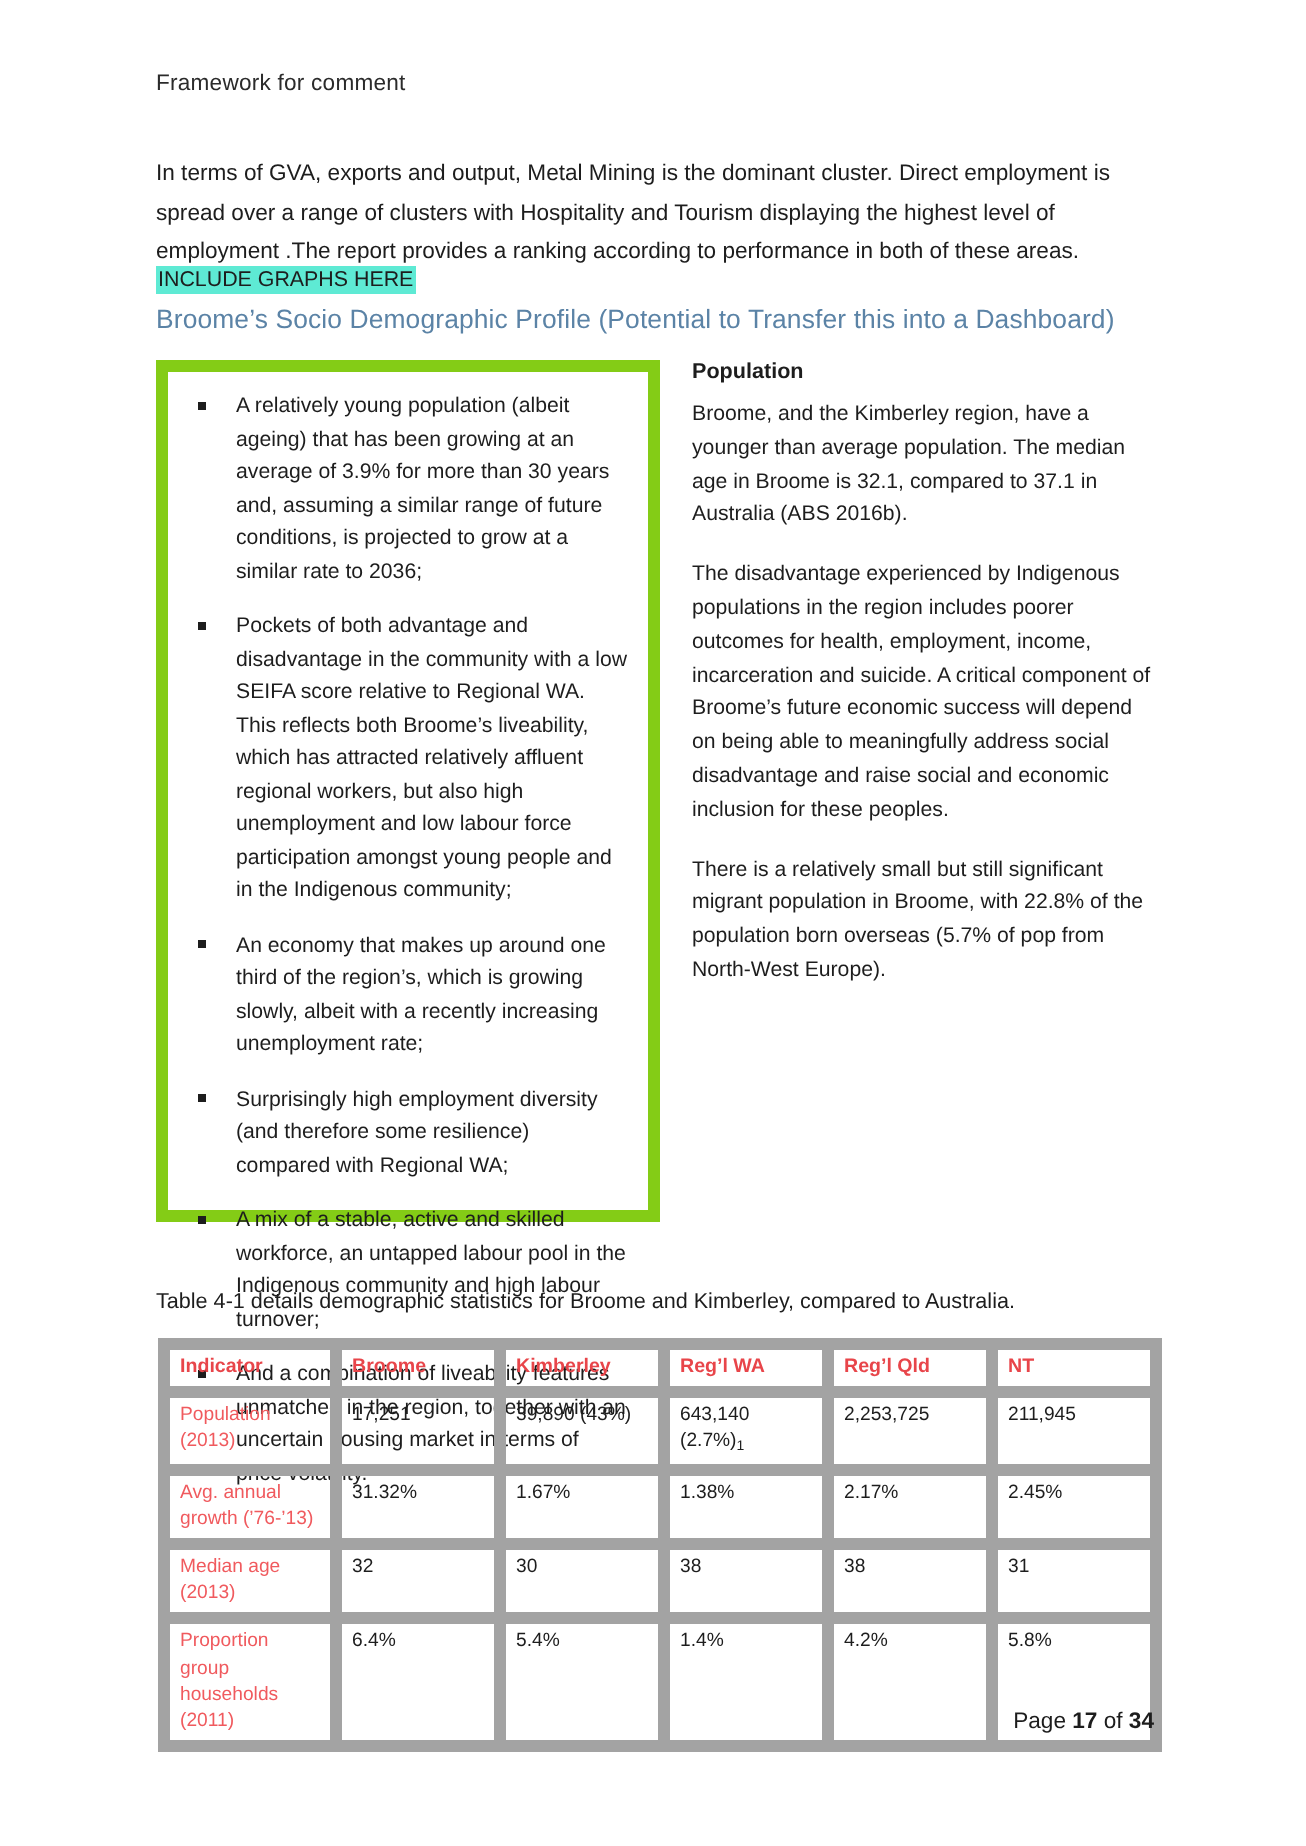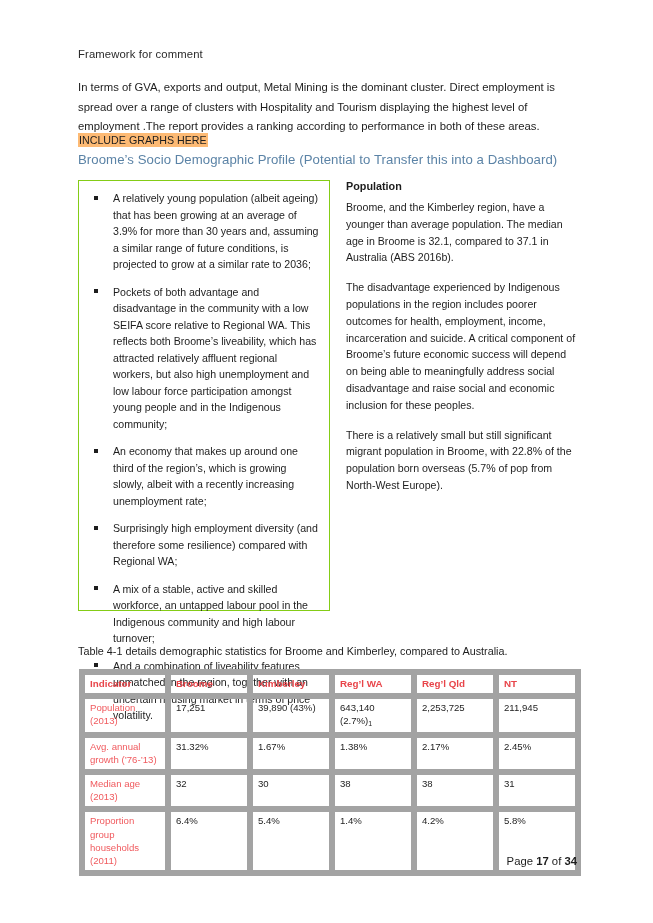--- a/index.html
+++ b/index.html
@@ -16,21 +16,21 @@
     height: 923px;
     background: #ffffff;
     overflow: hidden;
     box-sizing: border-box;
   }
 
   
   .doc-header {
     position: absolute;
     left: 78px;
-    top: 48px;
+    top: 36px;
     font-size: 11.3px;
     color: #2b2b2b;
     letter-spacing: 0.01em;
   }
 
   
   .intro {
     position: absolute;
     left: 78px;
     top: 78px;
@@ -42,21 +42,21 @@
   }
 
   .highlight-line {
     position: absolute;
     left: 78px;
     top: 134px;
     font-size: 10.7px;
     color: #1d1d1d;
   }
   .highlight-line span.hl {
-    background: #fdba74;
+    background: #5eead4;
     padding: 1px 1px 1px 1px;
   }
 
   
   .section-heading {
     position: absolute;
     left: 78px;
     top: 152px;
     font-size: 13.2px;
     color: #5b83a6;
@@ -73,21 +73,21 @@
     width: 500px;
     height: 435px;
   }
 
   .bullet-box {
     position: absolute;
     left: 0;
     top: 0;
     width: 252px;
     height: 431px;
-    border: 1px solid #84cc16;
+    border: 6px solid #84cc16;
     box-sizing: border-box;
     background: #fff;
   }
   .bullet-box ul {
     list-style: none;
     margin: 0;
     padding: 9px 10px 0 12px;
   }
   .bullet-box li {
     position: relative;

